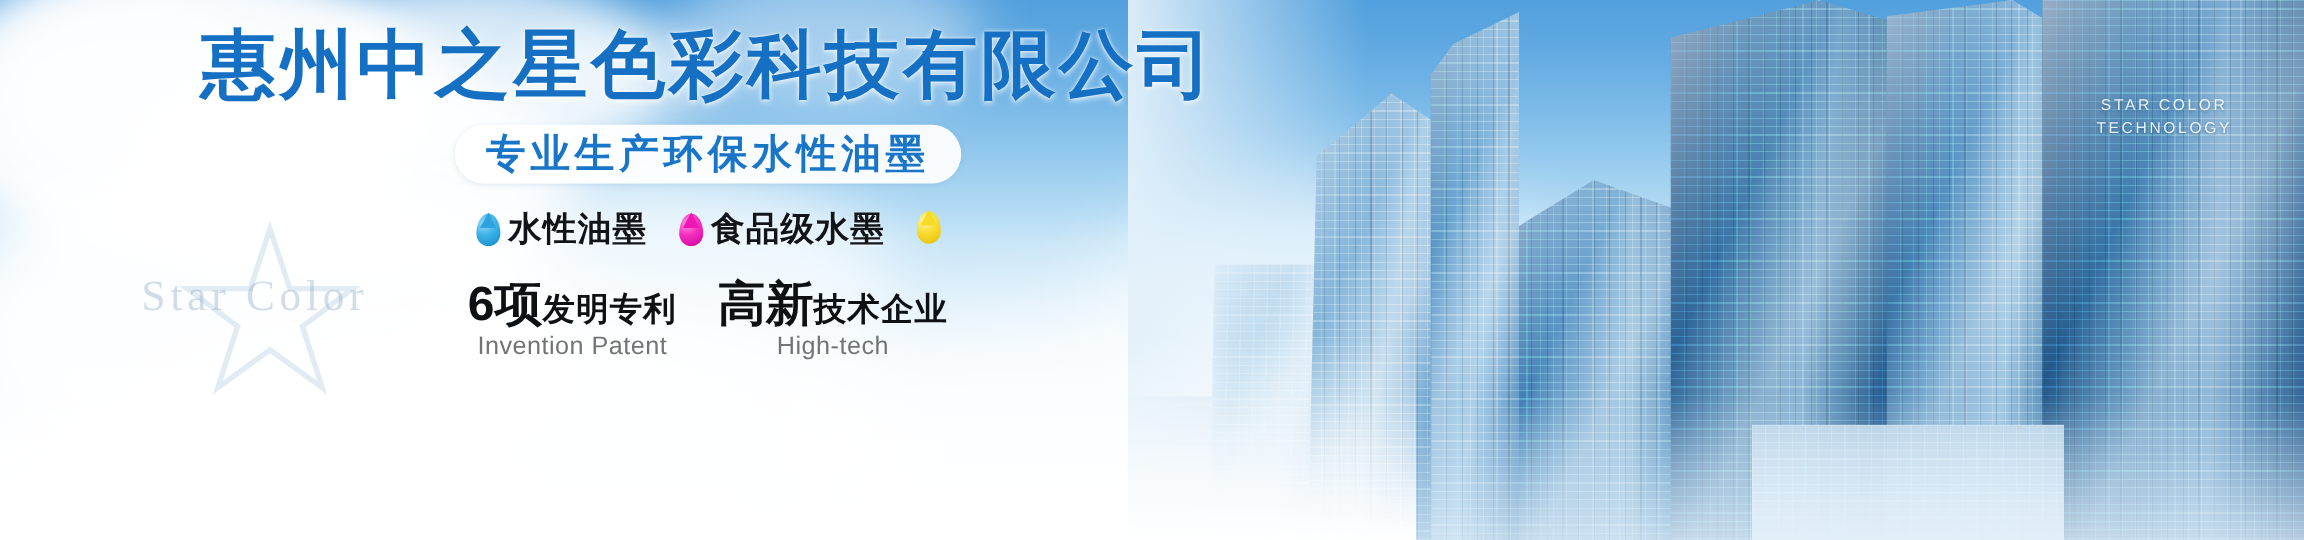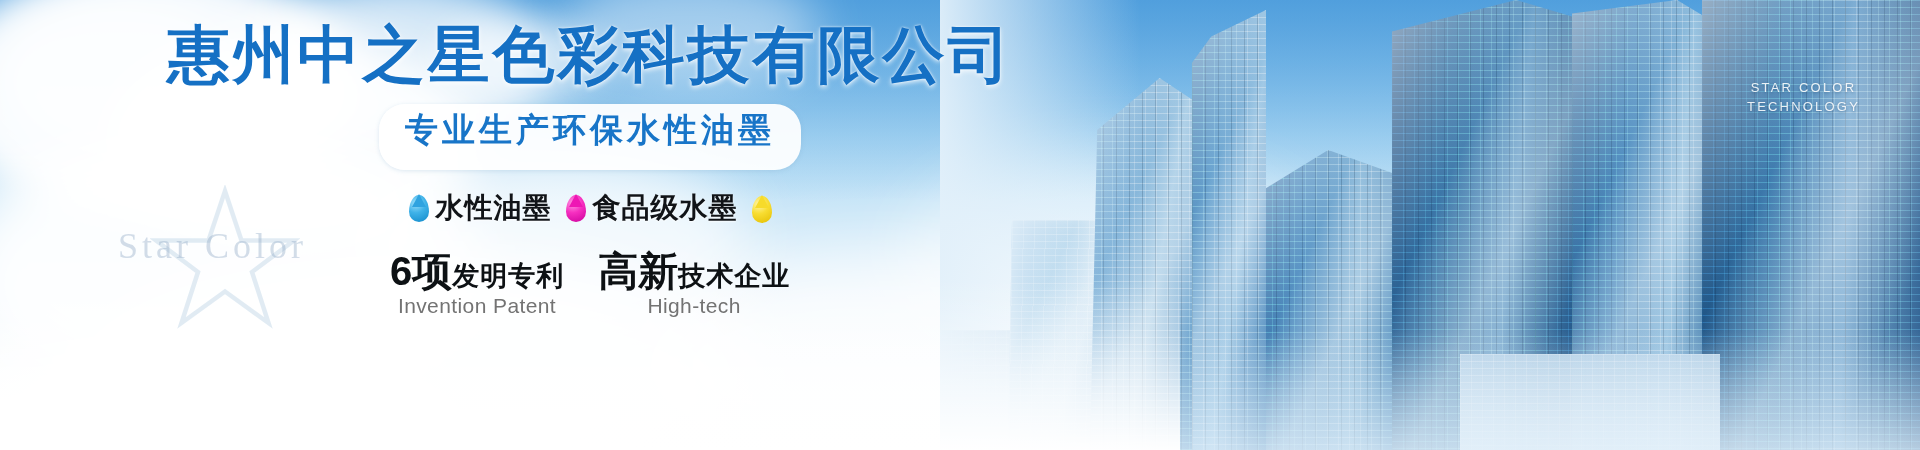--- a/index.html
+++ b/index.html
@@ -165,31 +165,32 @@
     color:#1570c4;
     letter-spacing:3px;
     white-space:nowrap;
     text-shadow:0 2px 5px rgba(255,255,255,.8), 0 0 2px rgba(255,255,255,.9);
   }
 
   .subtitle-pill{
     margin-top:18px;
     background:rgba(255,255,255,.93);
     border-radius:26px;
-    padding:7px 26px 22px 26px;
+    padding:7px 26px 5px 26px;
     box-shadow:0 1px 4px rgba(120,165,200,.25);
+    font-family:Liberation Serif, serif;
   }
   .subtitle-pill span{
     font-size:33px;line-height:37px;font-weight:bold;
     color:#1875c8;letter-spacing:4px;white-space:nowrap;
   }
 
   .features{
     margin-top:23px;
-    display:flex;align-items:flex-end;gap:14px;
+    display:flex;align-items:flex-start;gap:26px;
   }
   .feature{display:flex;align-items:center;gap:7px;}
   .feature .lbl{
     font-size:28px;line-height:30px;font-weight:bold;
     color:#111418;letter-spacing:1px;white-space:nowrap;
     text-shadow:0 1px 2px rgba(255,255,255,.85);
   }
   .drop{
     width:20px;height:27px;position:relative;flex:0 0 auto;
   }

